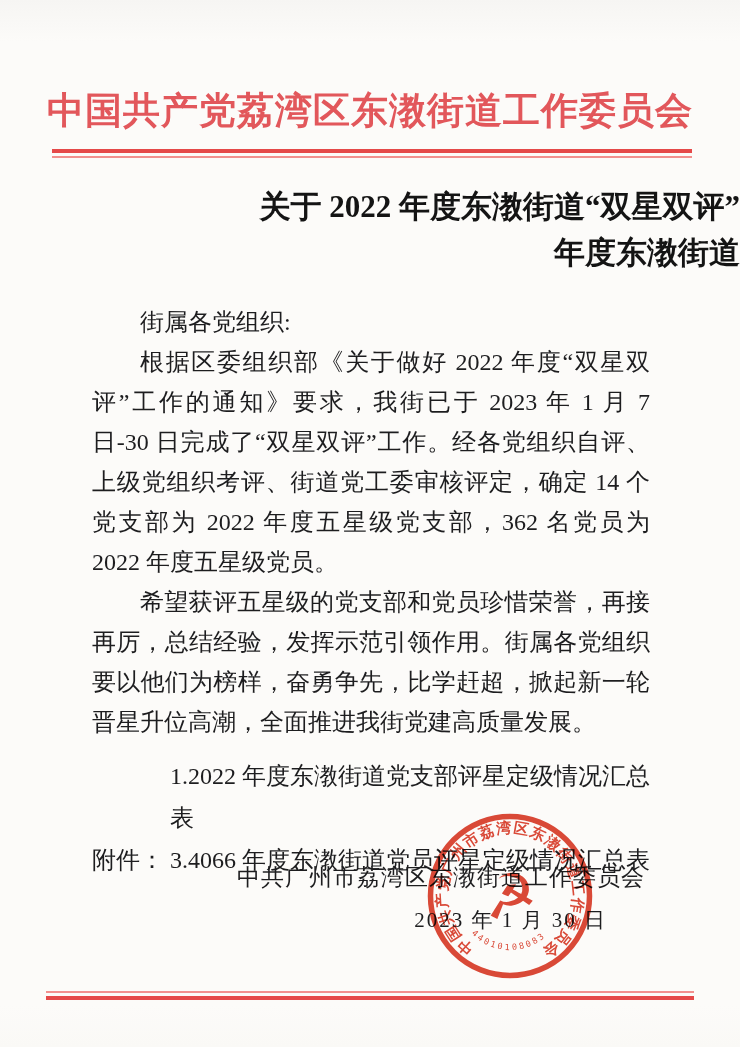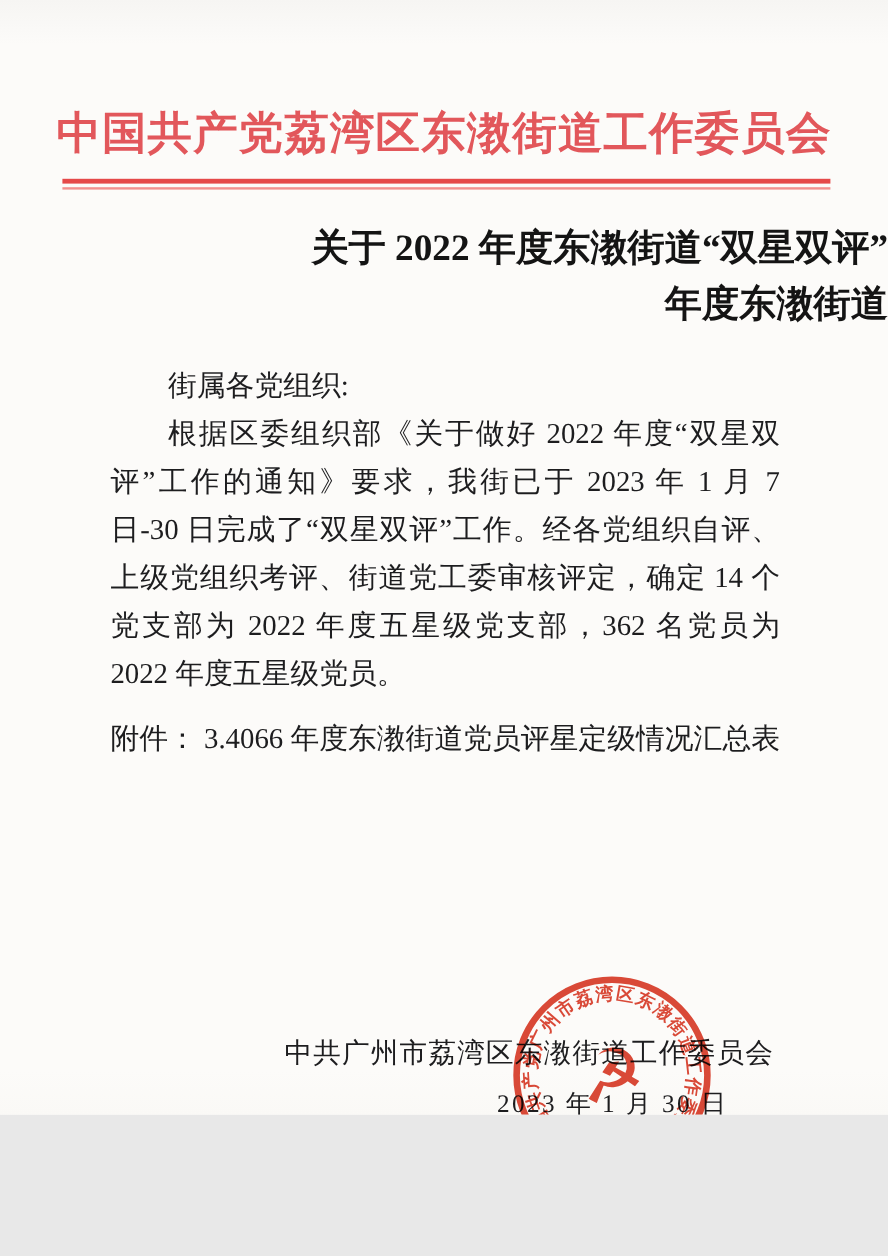--- a/index.html
+++ b/index.html
@@ -1,18 +1,18 @@
 <!DOCTYPE html>
 <html><head>
 <meta charset="utf-8">
 <style>
   html,body{margin:0;padding:0;background:#e8e8e8;}
   .page{
     position:relative;
-    width:740px;height:929px;
+    width:740px;height:1047px;
     margin:0 auto;
     background:#fcfbf9;
     background-image:linear-gradient(180deg,#f6f5f3 0%,#fcfbf9 4%,#fcfbf9 96%,#faf9f6 100%);
     overflow:hidden;
     font-family:"Liberation Serif","DejaVu Serif",serif;
     color:#1d1d1f;
   }
   
   .letterhead{
     position:absolute;top:86px;left:0;right:0;
@@ -79,23 +79,25 @@
   </div>
 
   <div class="doc-title">
     <div>关于 2022 年度东漖街道“双星双评”</div>
     <div>年度东漖街道</div>
   </div>
 
   <div class="body-text">
     <p class="salutation">街属各党组织:</p>
     <p>根据区委组织部《关于做好 2022 年度“双星双评”工作的通知》要求，我街已于 2023 年 1 月 7 日-30 日完成了“双星双评”工作。经各党组织自评、上级党组织考评、街道党工委审核评定，确定 14 个党支部为 2022 年度五星级党支部，362 名党员为 2022 年度五星级党员。</p>
+    <p>希望获评五星级的党支部和党员珍惜荣誉，再接再厉，总结经验，发挥示范引领作用。街属各党组织要以他们为榜样，奋勇争先，比学赶超，掀起新一轮晋星升位高潮，全面推进我街党建高质量发展。</p>
     <div class="attachments">
       <div class="att-label">附件：</div>
       <div class="att-items">
+        <div>1.2022 年度东漖街道党支部评星定级情况汇总表</div>
         <div>3.4066 年度东漖街道党员评星定级情况汇总表</div>
       </div>
     </div>
   </div>
 
   <div class="sig-org">中共广州市荔湾区东漖街道工作委员会</div>
   <div class="sig-date">2023 年 1 月 30 日</div>
 
   <div class="seal">
     <svg viewBox="0 0 172 172" xmlns="http://www.w3.org/2000/svg">

